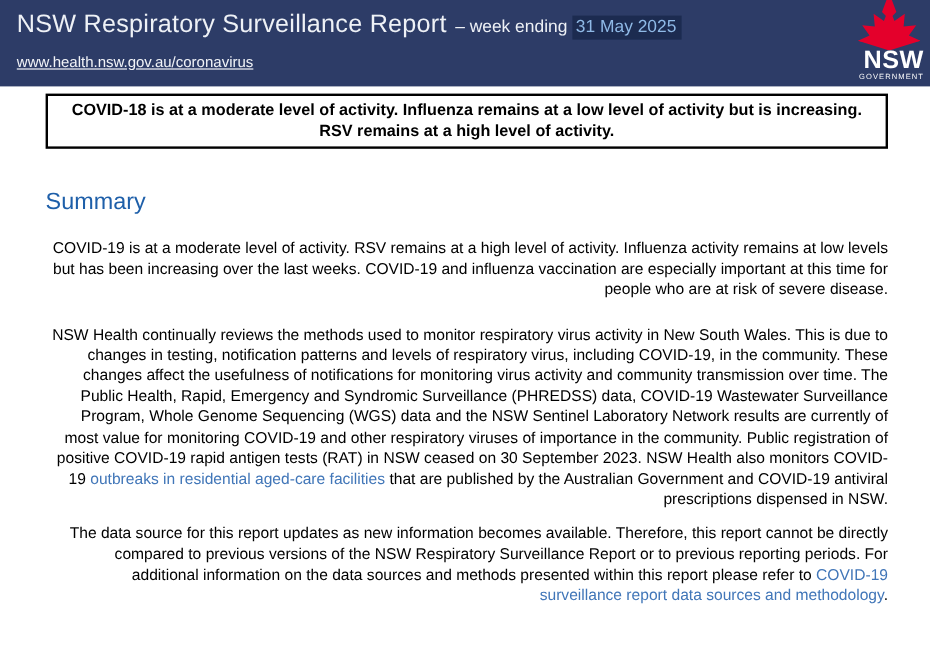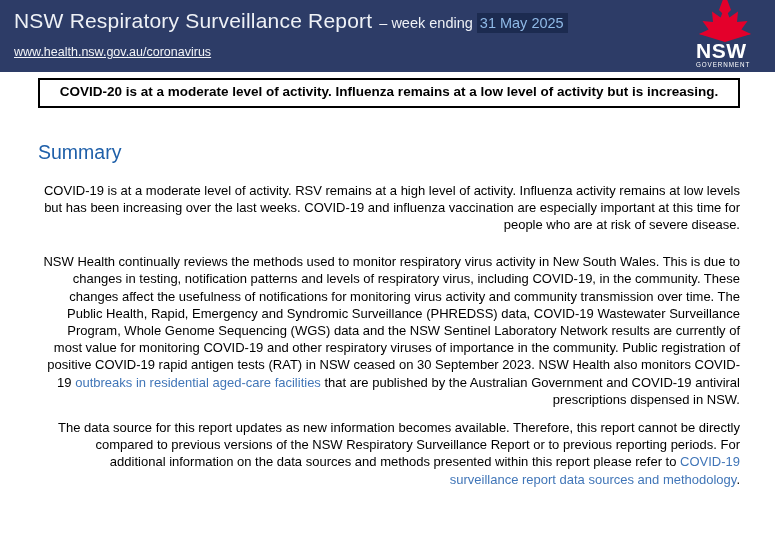--- a/index.html
+++ b/index.html
@@ -33,23 +33,23 @@
     display: inline-block;
     margin: 10px 0 0 0;
     font-size: 12.5px;
     color: #f2f4f8;
     text-decoration: underline;
     cursor: pointer;
   }
 
   
   .logo {
-    position: absolute; top: 0; right: 21px;
+    position: absolute; top: 0; right: 5px;
     width: 58px; height: 68px;
-    text-align: left;
+    text-align: right;
     overflow: hidden;
   }
   .logo svg { display: block; margin: 0 auto; }
   .logo-nsw {
     display: block;
     color: #ffffff; font-weight: bold;
     font-size: 21px; line-height: 18px; letter-spacing: 0.5px;
   }
   .logo-gov {
     display: block;
@@ -116,21 +116,22 @@
         </svg>
       </span>
       <span class="logo-nsw">NSW</span>
       <span class="logo-gov">GOVERNMENT</span>
     </div>
   </div>
 
   <div class="content">
 
     <div class="alert-box">
-      <span class="alert-line">COVID-20 is at a moderate level of activity. Influenza remains at a low level of activity but is increasing.</span>
+      <span class="alert-line">COVID-18 is at a moderate level of activity. Influenza remains at a low level of activity but is increasing.</span>
+      <span class="alert-line">RSV remains at a high level of activity.</span>
     </div>
 
     <h2 class="section-heading">Summary</h2>
     <p class="body-text">COVID-19 is at a moderate level of activity. RSV remains at a high level of activity. Influenza activity remains at low levels but has been increasing over the last weeks. COVID-19 and influenza vaccination are especially important at this time for people who are at risk of severe disease.</p>
 
 
     <p class="body-text p-data-1"><span>NSW Health continually reviews the methods used to monitor respiratory virus activity in New South Wales. This is due to changes in testing, notification patterns and levels of respiratory virus, including COVID-19, in the community. These changes affect the usefulness of notifications for monitoring virus activity and community transmission over time. The Public Health, Rapid, Emergency and Syndromic Surveillance (PHREDSS) data, COVID-19 Wastewater Surveillance Program, Whole Genome Sequencing (WGS) data and the NSW Sentinel Laboratory Network results are currently of most value for monitoring COVID-19 and other respiratory viruses of importance in the community. Public registration of positive COVID-19 rapid antigen tests (RAT) in NSW ceased on 30 September 2023. NSW Health also monitors COVID-19 </span><a class="inline-link">outbreaks in residential aged-care facilities</a><span> that are published by the Australian Government and COVID-19 antiviral prescriptions dispensed in NSW.</span></p>
 
     <p class="body-text p-data-2"><span>The data source for this report updates as new information becomes available. Therefore, this report cannot be directly compared to previous versions of the NSW Respiratory Surveillance Report or to previous reporting periods. For additional information on the data sources and methods presented within this report please refer to </span><a class="inline-link">COVID-19 surveillance report data sources and methodology</a><span>.</span></p>
 

